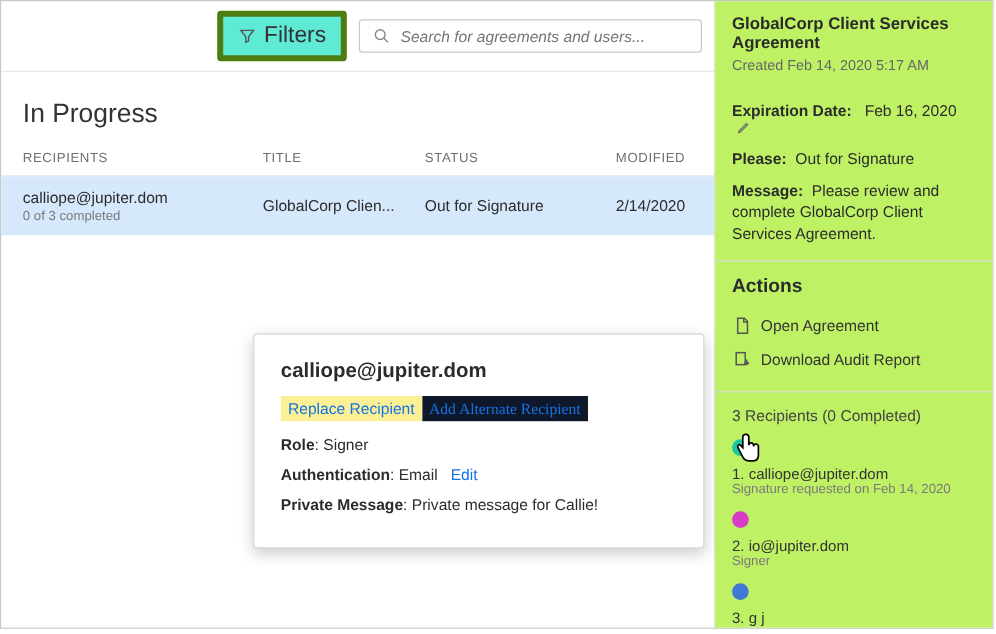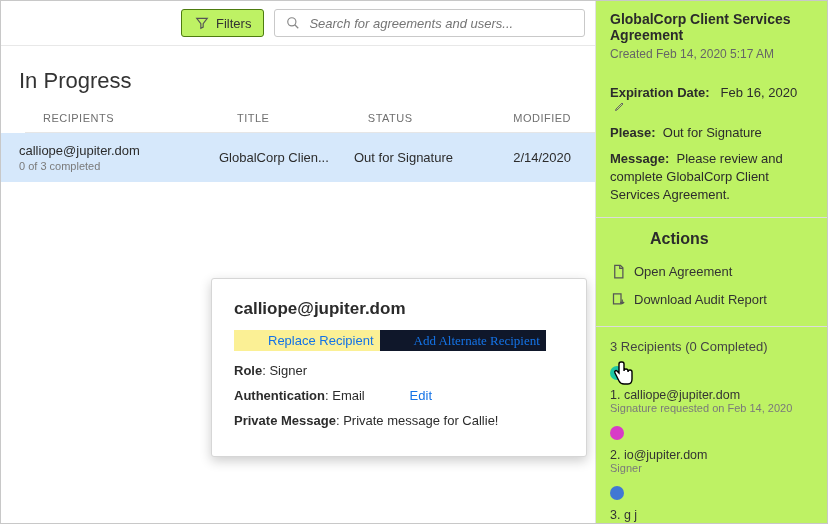--- a/index.html
+++ b/index.html
@@ -3,51 +3,51 @@
 <meta charset="utf-8">
 <style>
   * { box-sizing: border-box; margin: 0; padding: 0; }
   body { font-family: -apple-system, BlinkMacSystemFont, "Segoe UI", Arial, sans-serif; font-size: 13px; color: #2c2c2c; background: #fff; width: 830px; height: 528px; overflow: hidden; position: relative; }
   .shadow-frame { position:absolute; inset:0; box-shadow: 3px 3px 6px rgba(0,0,0,0.35); pointer-events:none; }
   .app { display: flex; width: 828px; height: 524px; border: 1px solid #c8c8c8; }
   .main { flex: 1 1 auto; display: flex; flex-direction: column; min-width: 0; }
   .side { width: 232px; flex: 0 0 232px; background: #bef264; border-left: 1px solid #e1e1e1; padding: 10px 14px 0 14px; overflow: hidden; }
 
   .toolbar { display: flex; align-items: center; gap: 10px; padding: 8px 10px 8px 180px; border-bottom: 1px solid #e8e8e8; }
-  .filters-btn { display:flex; align-items:center; gap:6px; border:1px solid #4d7c0f; background:#bef264; border-radius:3px; padding:5px 12px; font-size:13px; color:#333; cursor:pointer; }
+  .filters-btn { display:flex; align-items:center; gap:6px; border:5px solid #4d7c0f; background:#5eead4; border-radius:3px; padding:5px 12px; font-size:19px; color:#333; cursor:pointer; }
   .search-wrap { display:flex; align-items:center; gap:8px; border:1px solid #c9c9c9; border-radius:3px; padding:5px 10px; flex:1; background:#fff; }
   .search-wrap input { border:none; outline:none; flex:1; font-size:13px; font-style:italic; color:#888; background:transparent; }
 
   .section-title { font-size: 22px; font-weight: 400; color:#333; padding: 22px 0 18px 18px; }
-  .thead { display:flex; padding: 0 18px 8px 18px; border-bottom:1px solid #e6e6e6; color:#6f6f6f; font-size:11px; letter-spacing:0.5px;margin-left:24px; }
+  .thead { display:flex; padding: 0 18px 8px 18px; border-bottom:1px solid #e6e6e6; color:#6f6f6f; font-size:11px; letter-spacing:0.5px; }
   .col-rec { width: 200px; }
   .col-title { width: 135px; }
   .col-status { width: 150px; }
   .col-mod { flex:1; text-align:right; padding-right:6px; }
   .trow { display:flex; align-items:center; padding: 10px 18px; background:#d6e8fb; }
   .trow .col-rec { display:flex; flex-direction:column; gap:2px; }
   .subtle { color:#7a7a7a; font-size:11px; }
   .ellipsis { white-space:nowrap; overflow:hidden; text-overflow:ellipsis; }
 
   .popover { position:absolute; left:211px; top:278px; width:376px; background:#fff; border:1px solid #d6d6d6; border-radius:3px; box-shadow:0 4px 12px rgba(0,0,0,0.2); padding:20px 22px 18px 22px; }
   .popover h3 { font-size:17px; font-weight:700; margin-bottom:14px; color:#2b2b2b; }
   .action-row { margin-bottom:14px; }
   .hl-yellow { background:#fbf095; padding:3px 6px; }
   .hl-teal { background:#0f172a; padding:3px 6px;font-family:Liberation Serif, serif; }
-  .link { color:#1473e6; cursor:pointer;padding-left:34px; }
+  .link { color:#1473e6; cursor:pointer; }
   .field-row { margin-bottom:10px; font-size:13px; }
   .field-row b { font-weight:600; }
 
   .side h2 { font-size:14px; font-weight:700; color:#2b2b2b; margin: 0 0 4px 0; }
   .meta-line { font-size:12px; color:#666; margin-bottom:24px; }
   .kv { font-size:13px; margin-bottom:10px; }
   .kv b { font-weight:700; }
   .pencil { color:#777; margin-left:4px; cursor:pointer; }
   .side-divider { border-top:1px solid #dcdcdc; margin:12px -14px 12px -14px; }
-  .actions-head { font-size:16px; font-weight:700; margin-bottom:10px;margin-left:40px; }
+  .actions-head { font-size:16px; font-weight:700; margin-bottom:10px; }
   .action-item { display:flex; align-items:center; gap:8px; font-size:13px; color:#333; padding:6px 0; cursor:pointer; }
   .icon-box { width:16px; height:16px; display:inline-flex; align-items:center; justify-content:center; }
   .recips-head { font-size:13px; color:#444; margin-bottom:10px; }
   .recip { display:flex; gap:8px; margin-bottom:10px;flex-direction:column; }
   .dot { width:14px; height:14px; border-radius:50%; margin-top:2px; flex:0 0 14px; }
   .dot-teal { background:#1bc6a3; }
   .dot-mag { background:#d83bc7; }
   .dot-blue { background:#4178d4; }
   .recip-main { font-size:12.5px; color:#333; }
   .recip-sub { font-size:11px; color:#7a7a7a; }

